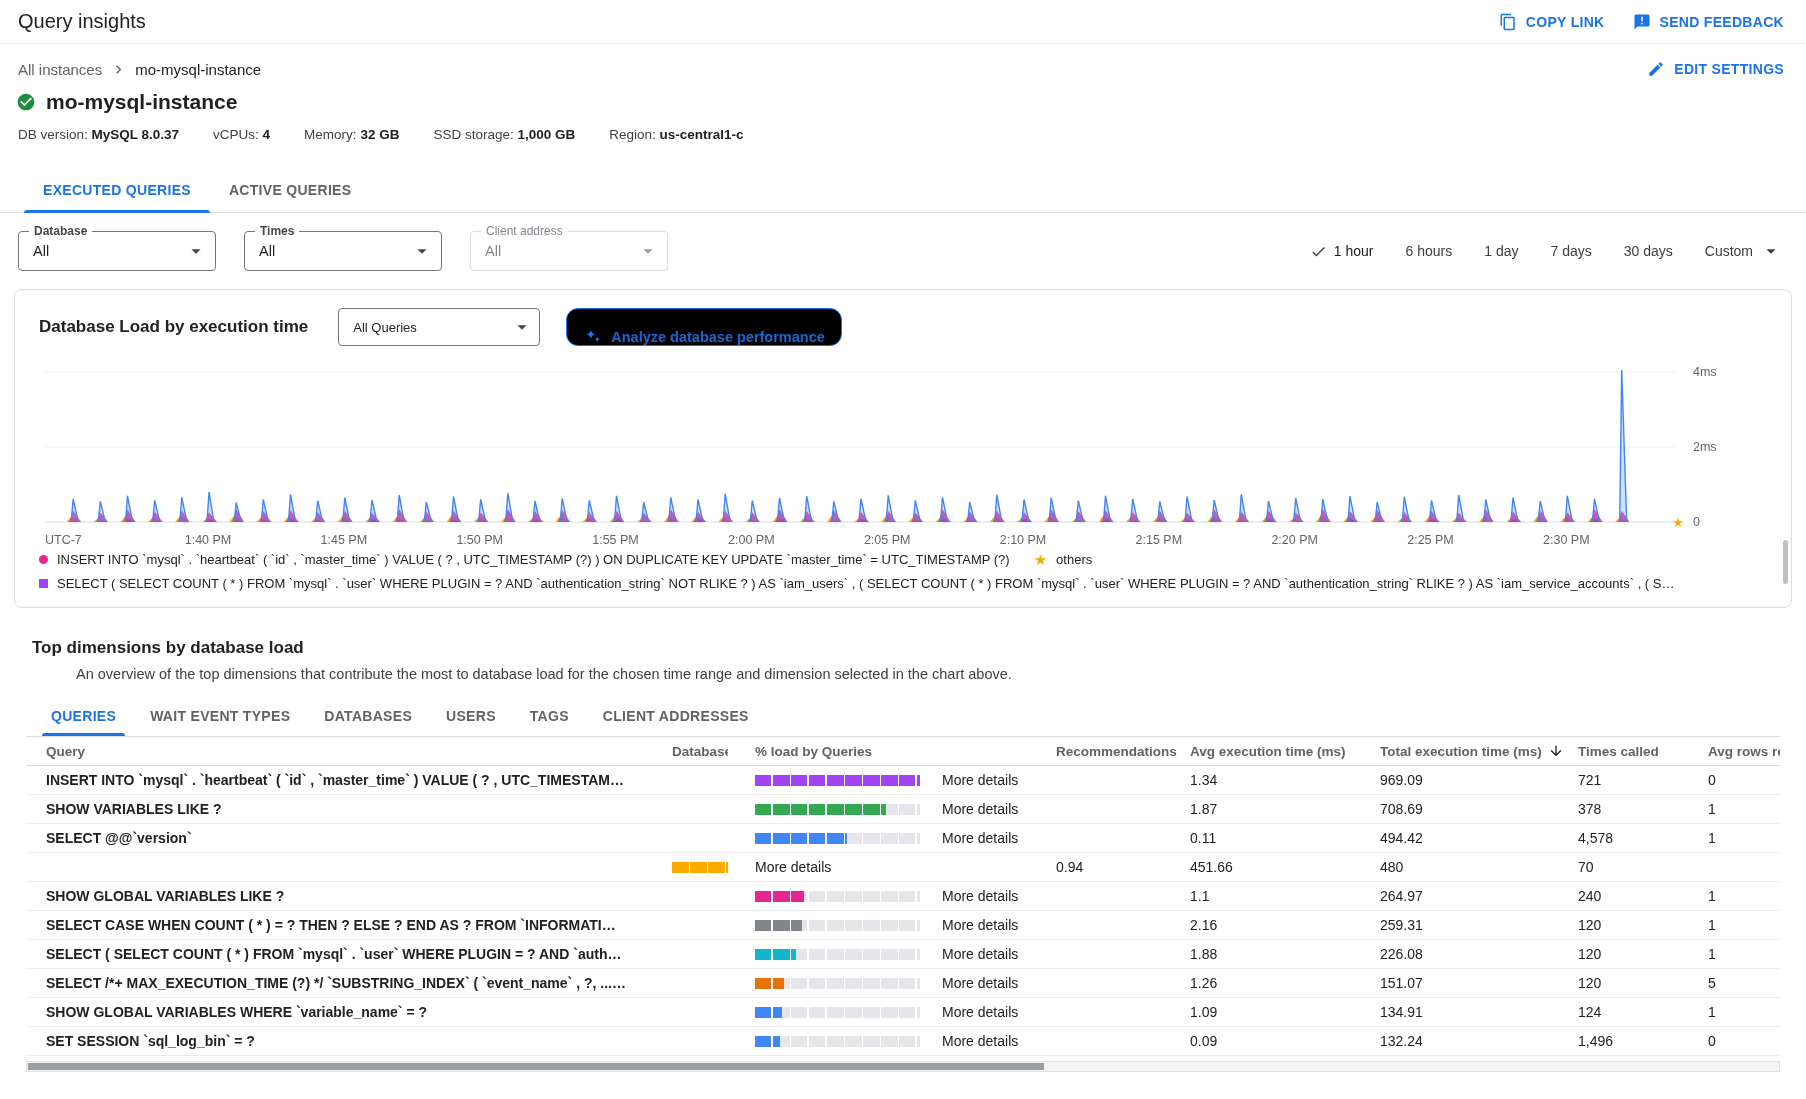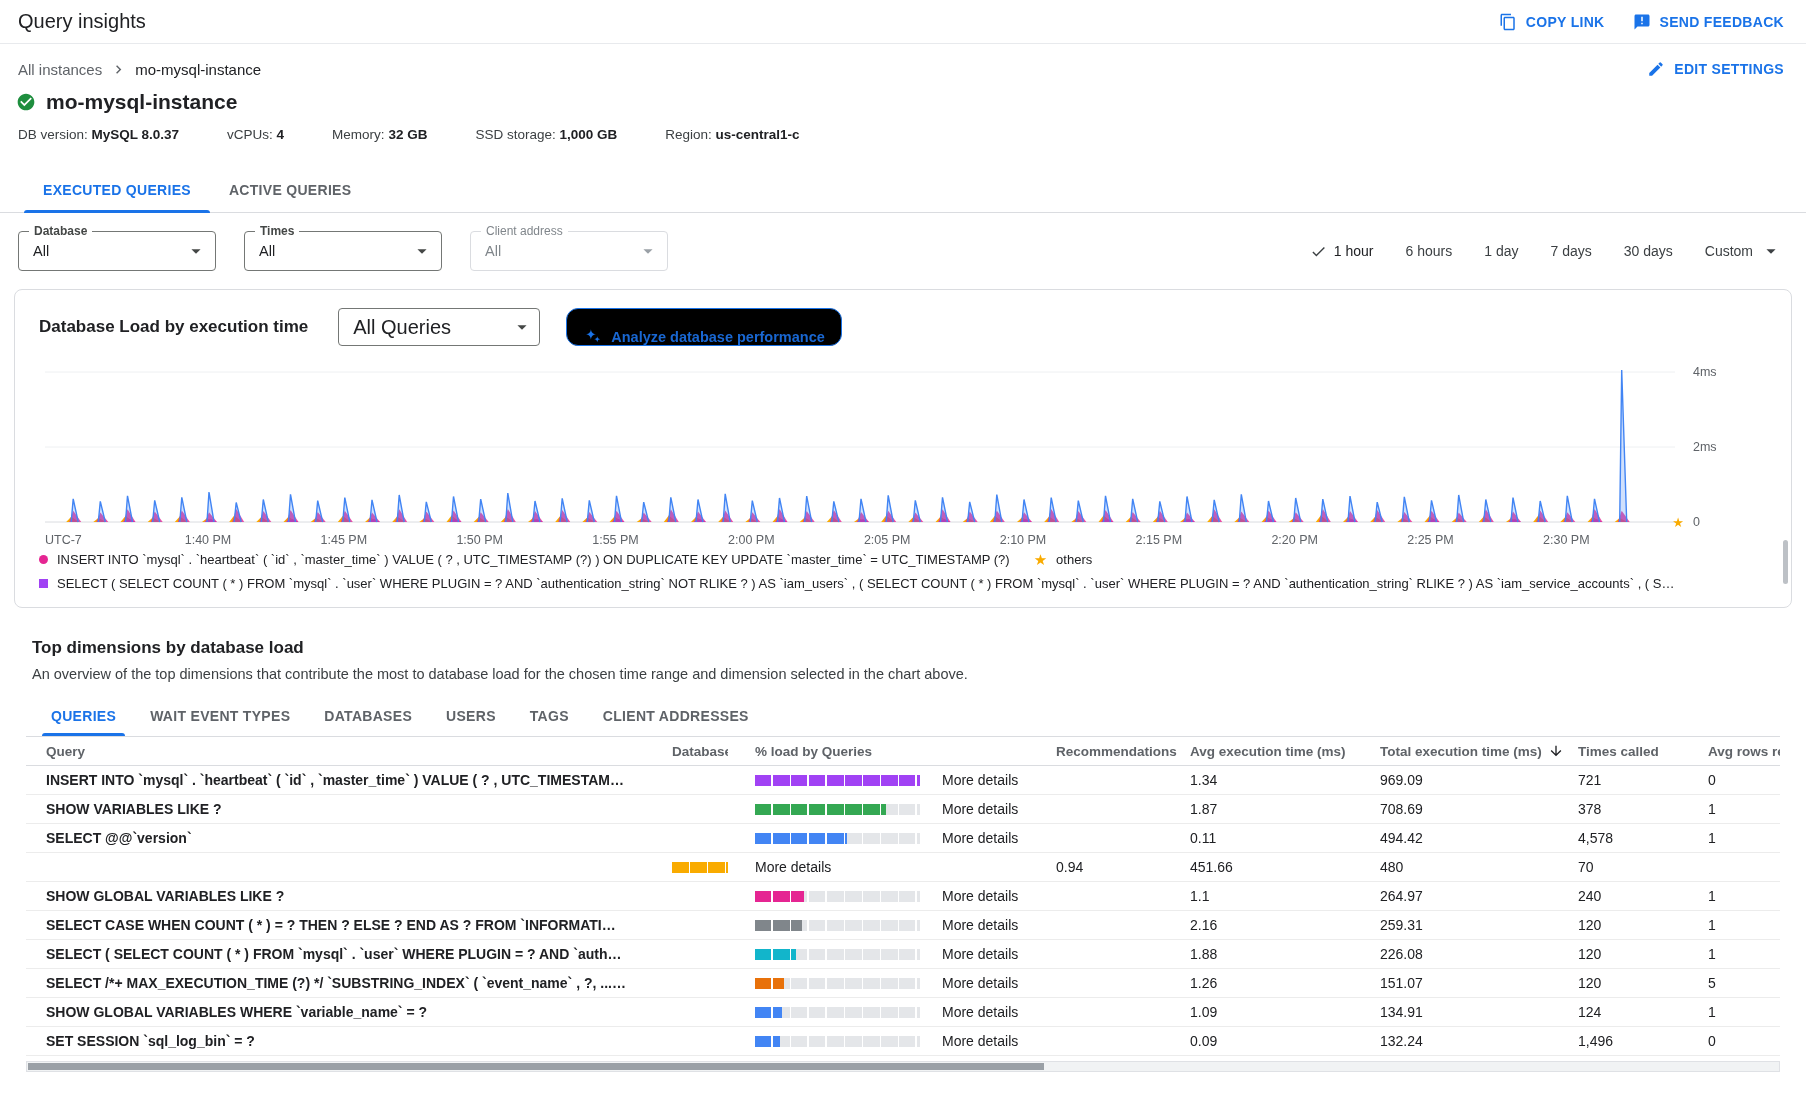--- a/index.html
+++ b/index.html
@@ -14,21 +14,21 @@
   .text-btn{display:flex;align-items:center;gap:9px;color:#1a73e8;font-size:14px;font-weight:700;letter-spacing:.3px;cursor:pointer;background:none;border:none;font-family:inherit;}
   .text-btn svg{width:18px;height:18px;}
 
   
   .breadcrumb-row{display:flex;justify-content:space-between;align-items:center;padding:16px 22px 0 18px;}
   .breadcrumb{display:flex;align-items:flex-start;gap:8px;font-size:15px;}
   .crumb-link{color:#5f6368;cursor:pointer;}
   .crumb-current{color:#202124;}
   .instance-title-row{display:flex;align-items:center;gap:10px;padding:12px 0 0 16px;}
   .instance-title-row h1{font-size:21px;font-weight:700;}
-  .instance-details{display:flex;gap:48px;padding:13px 0 0 18px;font-size:13.5px;color:#3c4043;}
+  .instance-details{display:flex;gap:34px;padding:13px 0 0 18px;font-size:13.5px;color:#3c4043;}
   .detail-item b{color:#202124;}
 
   
   .main-tabs{display:flex;margin-top:26px;border-bottom:1px solid #dadce0;padding-left:24px;}
   .tab{padding:14px 19px;font-size:14px;font-weight:700;letter-spacing:.3px;color:#5f6368;cursor:pointer;position:relative;}
   .tab.active{color:#1a73e8;}
   .tab.active::after{content:"";position:absolute;left:0;right:0;bottom:-1px;height:3px;background:#1a73e8;border-radius:3px 3px 0 0;}
 
   
   .filters-row{display:flex;align-items:center;justify-content:space-between;padding:18px 24px 0 18px;}
@@ -41,38 +41,38 @@
   .select-field.disabled .value{color:#80868b;}
   .caret{width:22px;height:22px;}
   .time-range-group{display:flex;align-items:center;gap:32px;font-size:14px;color:#3c4043;}
   .time-range{display:flex;align-items:center;gap:7px;cursor:pointer;white-space:nowrap;}
   .time-range.selected{color:#202124;}
 
   
   .chart-card{position:relative;margin:18px 14px 0;border:1px solid #dadce0;border-radius:8px;padding:18px 24px 16px;}
   .chart-header{display:flex;align-items:center;gap:26px;}
   .chart-header h2{font-size:17px;font-weight:700;margin-right:4px;}
-  .select-box{display:flex;align-items:center;justify-content:space-between;width:202px;height:38px;border:1px solid #747775;border-radius:4px;padding:0 6px 0 14px;font-size:20px;cursor:pointer;}
+  .select-box{display:flex;align-items:center;justify-content:space-between;width:202px;height:38px;border:1px solid #747775;border-radius:4px;padding:0 6px 0 14px;font-size:13px;cursor:pointer;}
   .analyze-btn{display:flex;align-items:flex-end;gap:9px;height:38px;padding:0 16px;border:1px solid #1a73e8;border-radius:12px;background:#000000;color:#1967d2;font-size:14.5px;font-weight:700;cursor:pointer;font-family:inherit;}
   .analyze-btn svg{width:19px;height:19px;}
   .chart-area{margin-top:8px;}
   #load-chart{display:block;}
   .legend{display:flex;flex-direction:column;gap:9px;margin-top:2px;}
   .legend-row{display:flex;align-items:center;gap:24px;min-width:0;}
   .legend-item{display:flex;align-items:center;gap:9px;font-size:13px;color:#202124;min-width:0;}
   .legend-item .trunc{white-space:nowrap;overflow:hidden;text-overflow:ellipsis;max-width:1620px;}
   .sw-circle{width:9px;height:9px;border-radius:50%;flex:none;}
   .sw-square{width:9px;height:9px;flex:none;}
   .sw-star{font-size:15px;line-height:1;flex:none;}
   .card-vscroll{position:absolute;right:3px;top:250px;width:5px;height:44px;border-radius:3px;background:#bdc1c6;cursor:pointer;}
 
   
   .dimensions{margin:30px 26px 0;}
   .dimensions h3{font-size:17px;font-weight:700;padding-left:6px;}
-  .dimensions .subtitle{margin-top:8px;font-size:14.5px;color:#3c4043;padding-left:6px;}
+  .dimensions .subtitle{margin-top:8px;font-size:14.5px;color:#3c4043;padding-left:6px;margin-left:44px;}
   .dim-tabs{display:flex;margin-top:14px;padding-left:8px;}
   .dim-tab{padding:12px 17px;font-size:14px;font-weight:700;letter-spacing:.3px;color:#5f6368;cursor:pointer;position:relative;}
   .dim-tab.active{color:#1a73e8;}
   .dim-tab.active::after{content:"";position:absolute;left:8px;right:8px;bottom:0;height:3px;background:#1a73e8;border-radius:3px 3px 0 0;}
 
   .thead,.trow{display:grid;grid-template-columns:600px 82px 192px 110px 148px 190px 198px 130px 1fr;align-items:center;padding-left:20px;}
   .thead{height:30px;border-top:1px solid #dadce0;border-bottom:1px solid #dadce0;color:#5f6368;font-size:13.5px;font-weight:700;}
   .trow{height:29px;border-bottom:1px solid #ececec;}
   .th{white-space:nowrap;overflow:hidden;cursor:pointer;}
   .td{font-size:14px;white-space:nowrap;overflow:hidden;}

